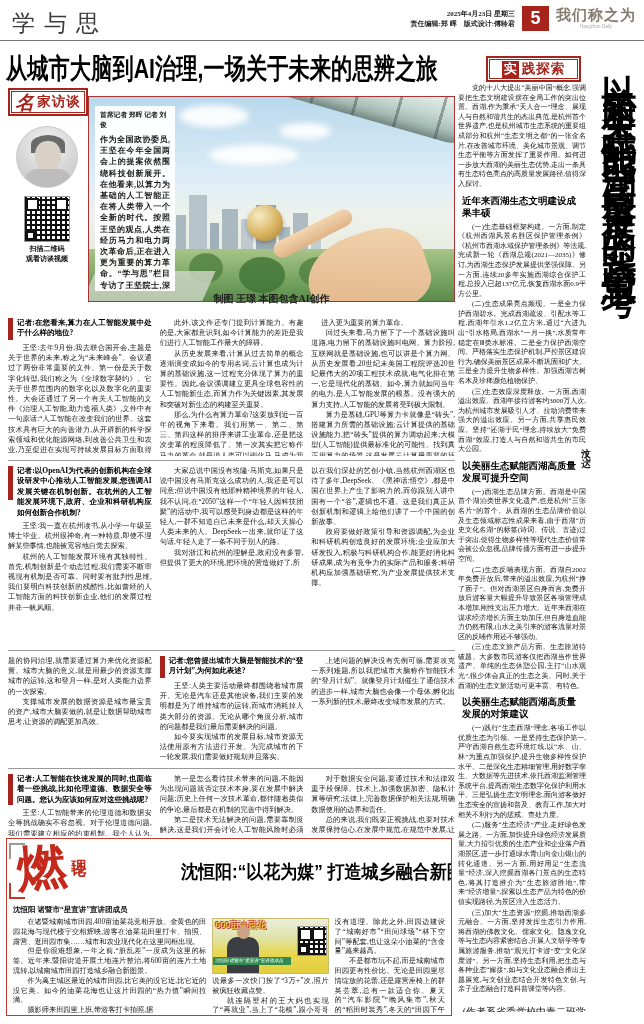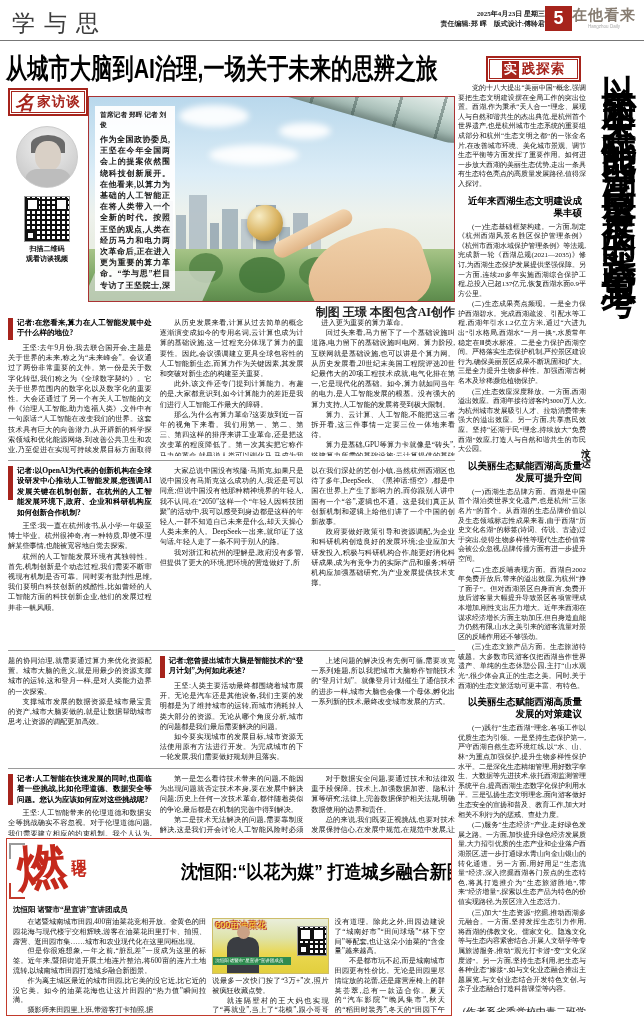--- a/index.html
+++ b/index.html
@@ -3,21 +3,21 @@
 <meta charset="utf-8">
 <style>
   html,body{margin:0;padding:0;background:#e9e9e9;}
   #page{position:relative;width:644px;height:1024px;margin:0 auto;background:#fff;overflow:hidden;
         font-family:"Liberation Serif",serif;color:#111;}
   [data-name]{box-sizing:border-box;}
 
   
   .section-name{position:absolute;left:12px;top:8px;font-size:23px;letter-spacing:9px;color:#3c3c3c;
                 font-family:"Liberation Sans",sans-serif;font-weight:500;}
-  .mast-right{position:absolute;right:8px;top:6px;display:flex;align-items:center;}
+  .mast-right{position:absolute;right:8px;top:6px;display:flex;align-items:center;gap:7px;}
   .mast-dates{text-align:right;font-size:7px;line-height:10px;color:#222;font-weight:600;}
   .page-box{width:27px;height:25px;background:#a6241c;color:#fff;font-size:18px;font-weight:900;
             display:flex;align-items:center;justify-content:center;font-family:"Liberation Sans",sans-serif;}
   .paper-logo{text-align:center;line-height:1;}
   .paper-cn{font-size:15px;font-weight:700;color:#877d72;letter-spacing:1px;font-family:"Liberation Serif",serif;}
   .paper-en{font-size:4.5px;color:#aaa;margin-top:2px;font-family:"Liberation Sans",sans-serif;}
   .mast-rule{position:absolute;left:0;right:0;top:40px;border-top:1.5px solid #777;}
 
   
   .headline-main{position:absolute;left:6px;top:50px;width:452px;font-size:28px;font-weight:900;color:#000;
@@ -71,37 +71,37 @@
              background:repeating-linear-gradient(90deg,transparent 0 40px,rgba(60,82,77,.45) 40px 43px);}
   .human-hand{position:absolute;right:26px;bottom:2px;width:160px;height:92px;}
   .palm{position:absolute;right:0;bottom:-18px;width:120px;height:84px;border-radius:46% 40% 30% 50%;
         background:linear-gradient(200deg,#f2d4ae,#dfb184);transform:rotate(-18deg);}
   .finger{position:absolute;left:2px;top:18px;width:86px;height:17px;border-radius:9px;
           background:linear-gradient(180deg,#f3d6b1,#e0b486);transform:rotate(-27deg);}
   .intro-box{position:absolute;left:6px;top:9px;width:80px;bottom:10px;background:rgba(255,255,255,.94);
              padding:4px 5px;overflow:hidden;}
   .intro-reporters{font-size:6.8px;font-weight:700;margin-bottom:4px;color:#222;}
   .intro-text{font-size:8px;line-height:11.2px;text-align:justify;font-weight:600;color:#1a1a1a;}
-  .img-caption{position:absolute;left:88px;top:304px;width:367px;text-align:right;font-size:12px;font-weight:700;color:#222;}
+  .img-caption{position:absolute;left:88px;top:292px;width:367px;text-align:center;font-size:10px;font-weight:700;color:#222;}
 
   
   .qa{position:absolute;left:8px;top:318px;width:447px;}
   .qa-sec{display:flex;gap:8px;overflow:hidden;}
   .qa-sep{border-top:1px solid #9a9a9a;margin:4px 0 5px;}
   .qa-col{flex:1 1 0;overflow:hidden;font-size:7.2px;line-height:10.2px;text-align:justify;color:#141414;}
   .qa-col p{margin:0;text-indent:2em;}
   .q-row{display:flex;gap:4px;margin-bottom:3px;}
   .q-bar{width:5px;min-height:22px;max-height:34px;background:#a6241c;flex:0 0 auto;}
   .q-text{font-weight:700;font-size:7.5px;line-height:10.4px;color:#000;text-align:justify;}
   .h-s1{height:138px;} .h-s2{height:180px;} .h-s3{height:108px;} .h-s4{height:62px;}
 
   
   .right-col{position:absolute;left:458px;top:48px;width:128px;height:964px;overflow:hidden;}
   .r-text p{margin:0 0 1px;font-size:7px;line-height:9.6px;text-align:justify;text-indent:2em;color:#141414;}
-  .r-h{font-size:9.5px;font-weight:900;text-align:right;line-height:12px;margin:5px 4px 4px;
+  .r-h{font-size:9.5px;font-weight:900;text-align:left;line-height:12px;margin:5px 4px 4px;
        font-family:Liberation Sans, sans-serif;color:#000;}
   .r-sig{font-size:10px;text-align:right;font-weight:400;margin-top:10px;}
   .v-title{position:absolute;right:2px;top:46px;height:966px;writing-mode:vertical-rl;
            font-size:35px;font-weight:900;letter-spacing:11px;color:#000;font-family:"Liberation Sans",sans-serif;}
   .v-author{position:absolute;right:52px;top:440px;writing-mode:vertical-rl;font-size:9.5px;
             letter-spacing:5px;color:#222;font-weight:600;}
 
   
   .bottom-box{position:absolute;left:6px;top:838px;width:446px;height:178px;border:1px solid #c23a2b;
               padding:4px 6px;overflow:hidden;}
@@ -139,21 +139,21 @@
 <div id="page" data-name="newspaper-page">
 
   <div class="section-name" data-name="section-name">学与思</div>
   <div class="mast-right" data-name="masthead-right">
     <div class="mast-dates" data-name="masthead-dates">
       <div data-name="date-line">2025年4月23日 星期三</div>
       <div data-name="editor-line">责任编辑:郑 晖　版式设计:傅聆君</div>
     </div>
     <div class="page-box" data-name="page-number">5</div>
     <div class="paper-logo" data-name="paper-logo">
-      <div class="paper-cn" data-name="paper-name">在他看来</div>
+      <div class="paper-cn" data-name="paper-name">我们称之为</div>
       <div class="paper-en" data-name="paper-name-en">Hangzhou Daily</div>
     </div>
   </div>
   <div class="mast-rule" data-name="masthead-rule"></div>
 
   <div class="headline-main" data-name="main-headline">从城市大脑到AI治理,一场关于未来的思辨之旅</div>
 
   <div class="badge badge-mingjia" data-name="interview-column-badge">
     <span class="b-first" data-name="badge-first-char">名</span>
     <span class="b-rest" data-name="badge-rest">家访谈</span>
@@ -216,28 +216,27 @@
 
     <div class="qa-sec h-s1" data-name="qa-section-1">
       <div class="qa-col" data-name="qa-column">
         <div class="q-row" data-name="question-row">
           <div class="q-bar" data-name="question-bar"></div>
           <div class="q-text" data-name="question-text">记者:在您看来,算力在人工智能发展中处于什么样的地位?</div>
         </div>
         <p data-name="answer-paragraph">王坚:去年9月份,我去联合国开会,主题是关于世界的未来,称之为“未来峰会”。会议通过了两份非常重要的文件。第一份是关于数字化转型,我们称之为《全球数字契约》。它关于世界范围内的数字化以及数字化的重要性。大会还通过了另一个有关人工智能的文件《治理人工智能,助力造福人类》,文件中有一句原话:“人工智能在改变我们的世界。这套技术具有巨大的向善潜力,从开辟新的科学探索领域和优化能源网络,到改善公共卫生和农业,乃至促进在实现可持续发展目标方面取得更广泛的进展。”从这份文件中可以清楚地看出,人工智能实际上正在改变我们的世界。同时,人工智能也在改变我们进行科学研究的方式。</p>
       </div>
       <div class="qa-col" data-name="qa-column">
+        <p data-name="answer-paragraph">此外,该文件还专门提到计算能力。有趣的是,大家都意识到,如今计算能力的差距是我们进行人工智能工作最大的障碍。</p>
         <p data-name="answer-paragraph">从历史发展来看,计算从过去简单的概念逐渐演变成如今的专用名词,云计算也成为计算的基础设施,这一过程充分体现了算力的重要性。因此,会议强调建立更具全球包容性的人工智能新生态,而算力作为关键因素,其发展和突破对新生态的构建至关重要。</p>
-        <p data-name="answer-paragraph">此外,该文件还专门提到计算能力。有趣的是,大家都意识到,如今计算能力的差距是我们进行人工智能工作最大的障碍。</p>
         <p data-name="answer-paragraph">那么,为什么有算力革命?这要放到近一百年的视角下来看。我们用第一、第二、第三、第四这样的排序来讲工业革命,还是把这次变革的程度降低了。第一次其实把它称作马力的革命,就是说人类可以驯化马,马成为我们的动力。第二次我觉得是电力的革命,最后是电力取代了用马作为动力。人类在经历马力和电力两次革命后,正</p>
       </div>
       <div class="qa-col" data-name="qa-column">
         <p data-name="answer-paragraph" style="text-indent:0;margin-left:10px;">进入更为重要的算力革命。</p>
         <p data-name="answer-paragraph">回过头来看,马力留下了一个基础设施叫道路,电力留下的基础设施叫电网。算力阶段,互联网就是基础设施,也可以讲是个算力网。从历史发展看,20世纪末美国工程院评选20世纪最伟大的20项工程技术成就,电气化排在第一,它是现代化的基础。如今,算力就如同当年的电力,是人工智能发展的根基。没有强大的算力支持,人工智能的发展将受到极大限制。</p>
-        <p data-name="answer-paragraph">算力、云计算、人工智能,不能把这三者拆开看,这三件事情一定要三位一体地来看待。</p>
         <p data-name="answer-paragraph">算力是基础,GPU等算力卡就像是“砖头”,搭建算力所需的基础设施;云计算提供的基础设施能力,把“砖头”提供的算力调动起来;大模型(人工智能)提供最标准化的可能性。找到真正用算力的场景,这是发展云计算最重要的环节。</p>
       </div>
     </div>
 
     <div class="qa-sep" data-name="section-divider"></div>
 
     <div class="qa-sec h-s2" data-name="qa-section-2">
       <div class="qa-col" data-name="qa-column">
         <div class="q-row" data-name="question-row">
           <div class="q-bar" data-name="question-bar"></div>

